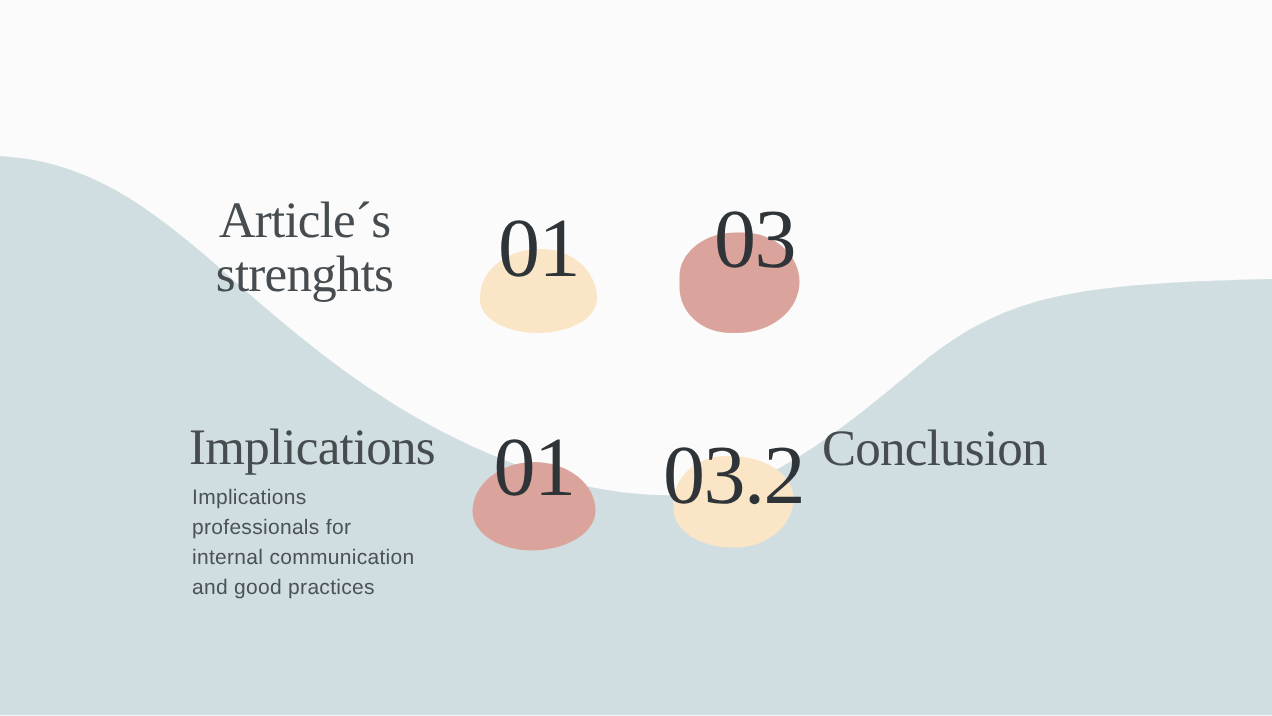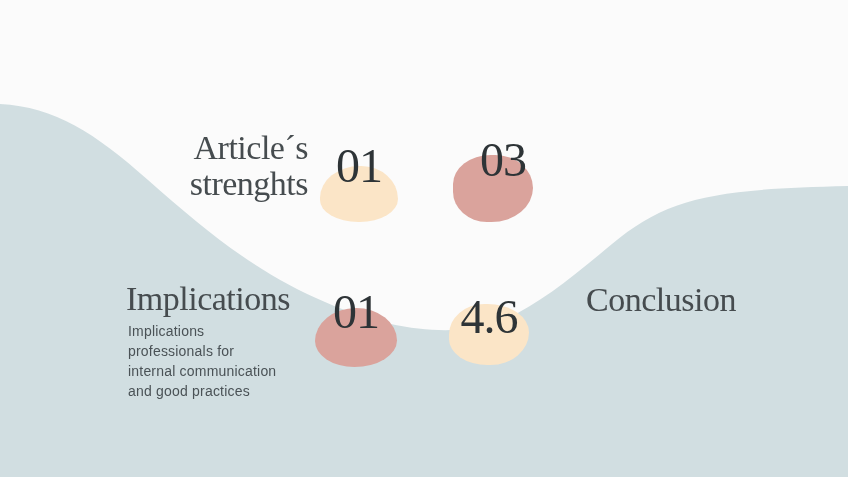--- a/index.html
+++ b/index.html
@@ -32,21 +32,21 @@
   }
   .abs { position: absolute; }
 
   .heading {
     color: var(--color-heading_text, #464C4F);
     font-size: 34px;
     line-height: 36px;
     letter-spacing: -0.5px;
     white-space: pre-line;
   }
-  .heading.centered { text-align: right; }
+  .heading.centered { text-align: center; }
 
   .blob {
     position: absolute;
   }
   .blob.peach { background: var(--color-blob_peach, #FBE5C7); }
   .blob.rose  { background: var(--color-blob_rose,  #DAA39C); }
 
   .blob-01 {
     left: 320px; top: 166px; width: 78px; height: 56px;
     border-radius: 52% 48% 50% 50% / 58% 60% 42% 40%;
@@ -60,34 +60,34 @@
     border-radius: 50% 50% 52% 48% / 56% 55% 45% 44%;
   }
   .blob-032 {
     left: 449px; top: 304px; width: 80px; height: 61px;
     border-radius: 46% 54% 50% 50% / 52% 48% 56% 44%;
   }
 
   .section-number {
     position: absolute;
     color: var(--color-number_text, #2E3437);
-    font-size: 48px;
+    font-size: 56px;
     line-height: 48px;
     letter-spacing: -1px;
     text-align: center;
   }
   .num-01  { left: 320px; top: 142px; width: 78px; }
   .num-03  { left: 463px; top: 136px; width: 80px; }
   .num-02  { left: 315px; top: 288px; width: 82px; }
   .num-032 { left: 429px; top: 293px; width: 120px; }
 
   .h-article      { left: 98px;  top: 130px; width: 210px; }
   .h-positioning  { left: 562px; top: 135px; }
   .h-implications { left: 126px; top: 281px; }
-  .h-conclusion   { left: 586px; top: 282px; }
+  .h-conclusion   { left: 548px; top: 282px; }
 
   .description {
     left: 128px; top: 321px; width: 170px;
     font-family: "Liberation Sans", "DejaVu Sans", sans-serif;
     font-size: 14px;
     line-height: 20px;
     letter-spacing: 0.2px;
     color: var(--color-body_text, #4A5256);
     white-space: pre-line;
   }
@@ -112,15 +112,15 @@
   <div class="abs heading h-implications">Implications</div>
   <div class="abs description">Implications
 professionals for
 internal communication
 and good practices</div>
   <div class="blob rose blob-02"></div>
   <div class="section-number num-02">01</div>
 
   <div class="abs heading h-conclusion">Conclusion</div>
   <div class="blob peach blob-032"></div>
-  <div class="section-number num-032">4.6</div>
+  <div class="section-number num-032">03.2</div>
 
 </div>
 
 </body></html>

